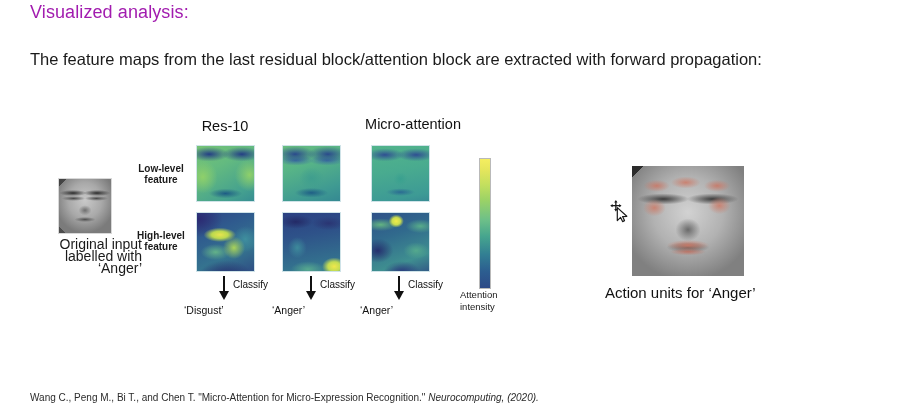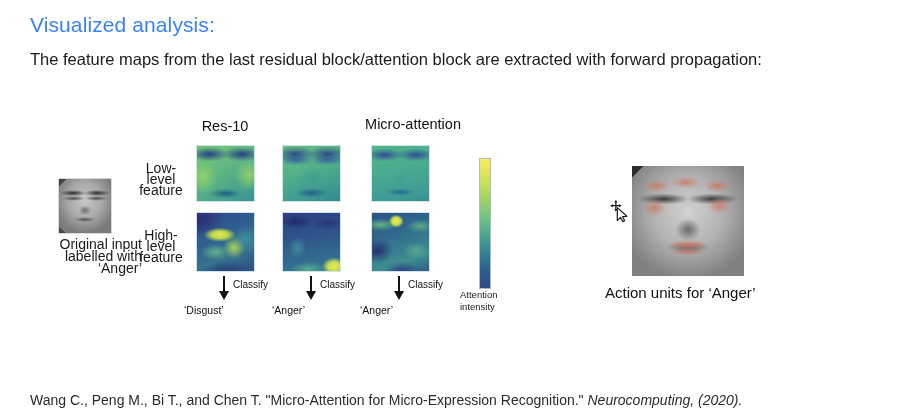--- a/index.html
+++ b/index.html
@@ -17,23 +17,23 @@
     width: 898px;
     height: 416px;
     background: #ffffff;
     overflow: hidden;
   }
 
   
   .slide-title {
     position: absolute;
     left: 30px;
-    top: 13px;
-    font-size: 21px;
-    color: #3b82f6;
+    top: 2px;
+    font-size: 18px;
+    color: #a21caf;
     letter-spacing: 0.1px;
     white-space: nowrap;
   }
   .slide-body {
     position: absolute;
     left: 30px;
     top: 48px;
     width: 740px;
     font-size: 16.5px;
     line-height: 22px;
@@ -44,26 +44,26 @@
   .col-head {
     position: absolute;
     font-size: 14.5px;
     line-height: 16px;
     color: #111;
     text-align: center;
     white-space: pre-line;
   }
   .row-label {
     position: absolute;
-    font-size: 14px;
+    font-size: 10px;
     line-height: 11px;
     color: #1a1a1a;
     text-align: center;
     white-space: pre-line;
-    font-weight: 400;
+    font-weight: 700;
   }
   .caption {
     position: absolute;
     font-size: 14px;
     line-height: 12px;
     color: #1a1a1a;
     text-align: right;
     white-space: pre-line;
   }
   .classify-label {
@@ -89,21 +89,21 @@
     position: absolute;
     font-size: 9.5px;
     line-height: 11.5px;
     color: #1a1a1a;
     white-space: pre-line;
   }
   .citation {
     position: absolute;
     left: 30px;
     top: 392px;
-    font-size: 14px;
+    font-size: 10px;
     color: #2b2b2b;
     white-space: nowrap;
   }
   .citation i { font-style: italic; }
 
   
   .tile {
     position: absolute;
     width: 57px;
     height: 55px;

